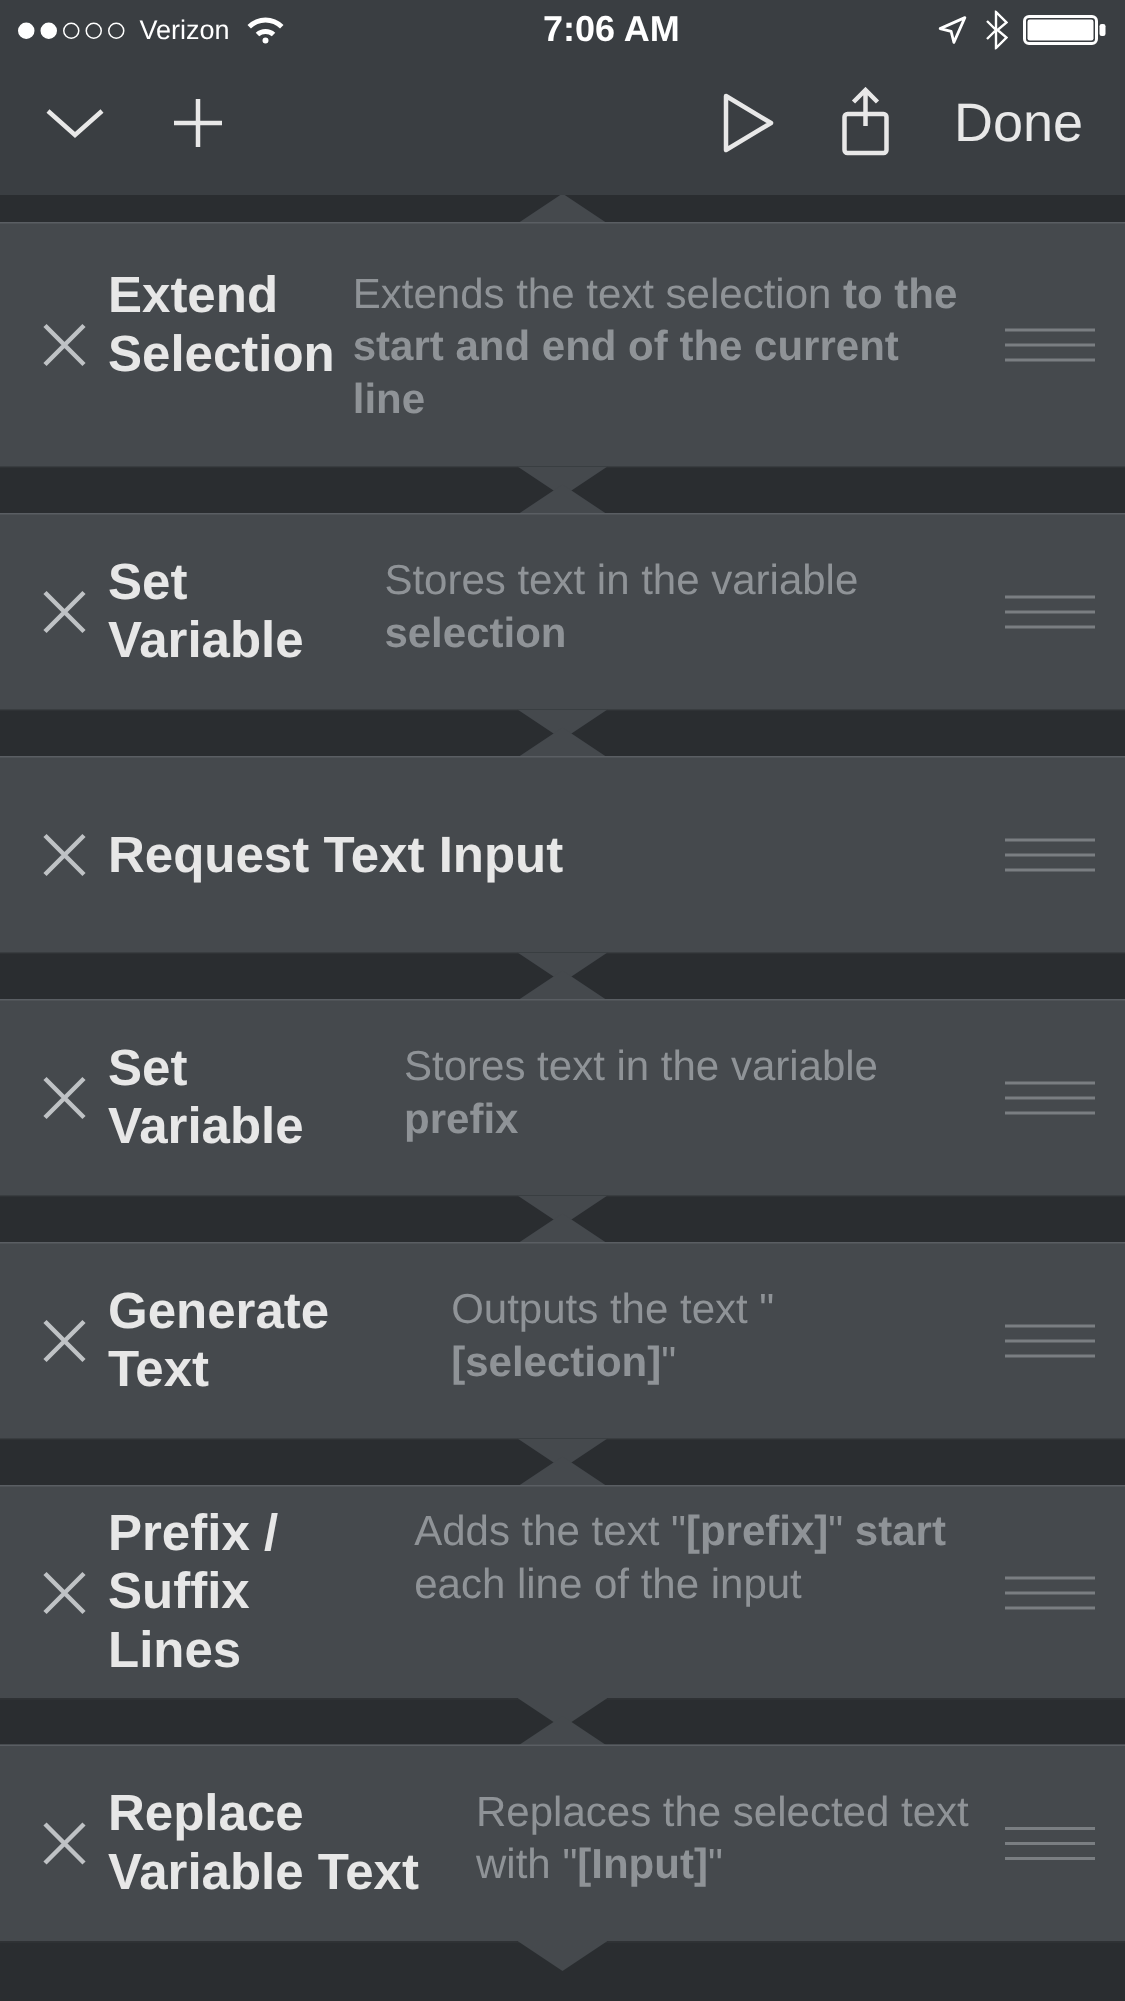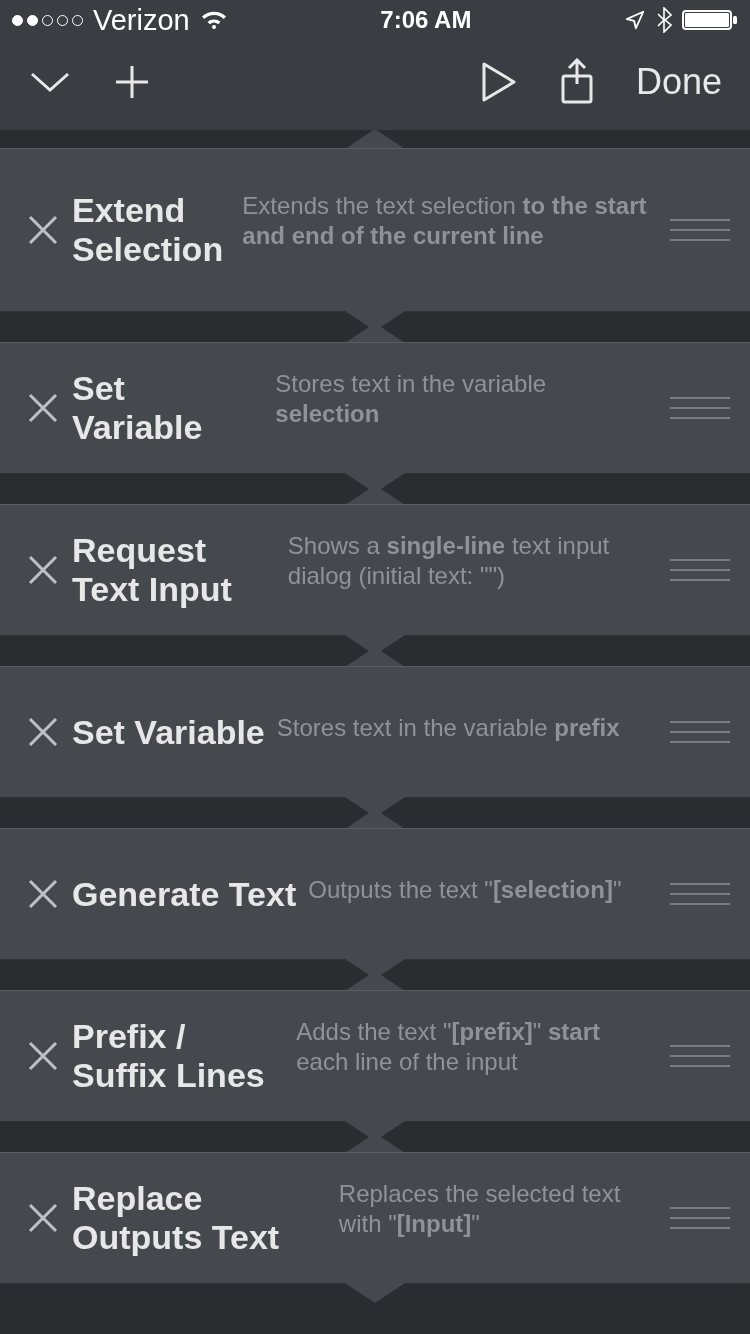--- a/index.html
+++ b/index.html
@@ -21,21 +21,21 @@
     justify-content: space-between;
     padding: 0 12px;
     color: #ffffff;
     font-size: 24px;
   }
   .status-left, .status-right { display: flex; align-items: center; gap: 10px; }
   .status-center { font-weight: 600; }
   .signal-dots { display: flex; gap: 4px; align-items: center; }
   .dot { width: 11px; height: 11px; border-radius: 50%; border: 1.5px solid #fff; }
   .dot.filled { background: #fff; }
-  .carrier { font-size: 29px; }
+  .carrier { font-size: 18px; }
   .wifi-icon svg, .loc-icon svg, .bt-icon svg, .batt-icon svg { display: block; }
   
   .toolbar {
     height: 90px;
     width: 100%;
     background: #3a3e42;
     display: flex;
     align-items: center;
     padding: 0 28px 6px 28px;
     gap: 40px;
@@ -101,21 +101,21 @@
     gap: 12px;
     padding-right: 16px;
   }
   .step-title {
     color: #e7e7e7;
     font-size: 34px;
     font-weight: 600;
   }
   .step-desc {
     color: #8f9397;
-    font-size: 24px;
+    font-size: 28px;
     line-height: 1.25;
     font-weight: 400;
   }
   .step-desc .b { font-weight: 700; }
   .drag-handle {
     width: 60px;
     flex: 0 0 60px;
     display: flex;
     flex-direction: column;
     align-items: stretch;
@@ -241,21 +241,20 @@
     </div>
     <div class="gap-row"></div>
     <div class="step">
       <div class="delete-x">
         <svg width="34" height="34" viewBox="0 0 34 34">
           <path d="M4 4l26 26M30 4L4 30" stroke="#bfc2c5" stroke-width="3"></path>
         </svg>
       </div>
       <div class="step-body">
         <div class="step-title">Request Text Input</div>
-        <div class="step-desc"><span>Shows a </span><span class="b">single-line</span><span> text input dialog (initial text: "")</span></div>
       </div>
       <div class="drag-handle">
         <div class="line"></div>
         <div class="line"></div>
         <div class="line"></div>
       </div>
     </div>
     <div class="gap-row"></div>
     <div class="step">
       <div class="delete-x">
@@ -308,21 +307,21 @@
       </div>
     </div>
     <div class="gap-row"></div>
     <div class="step">
       <div class="delete-x">
         <svg width="34" height="34" viewBox="0 0 34 34">
           <path d="M4 4l26 26M30 4L4 30" stroke="#bfc2c5" stroke-width="3"></path>
         </svg>
       </div>
       <div class="step-body">
-        <div class="step-title">Replace Outputs Text</div>
+        <div class="step-title">Replace Variable Text</div>
         <div class="step-desc"><span>Replaces the selected text with "</span><span class="b">[Input]</span><span>"</span></div>
       </div>
       <div class="drag-handle">
         <div class="line"></div>
         <div class="line"></div>
         <div class="line"></div>
       </div>
     </div>
     <div class="bottom-gap"></div>
   </div>

